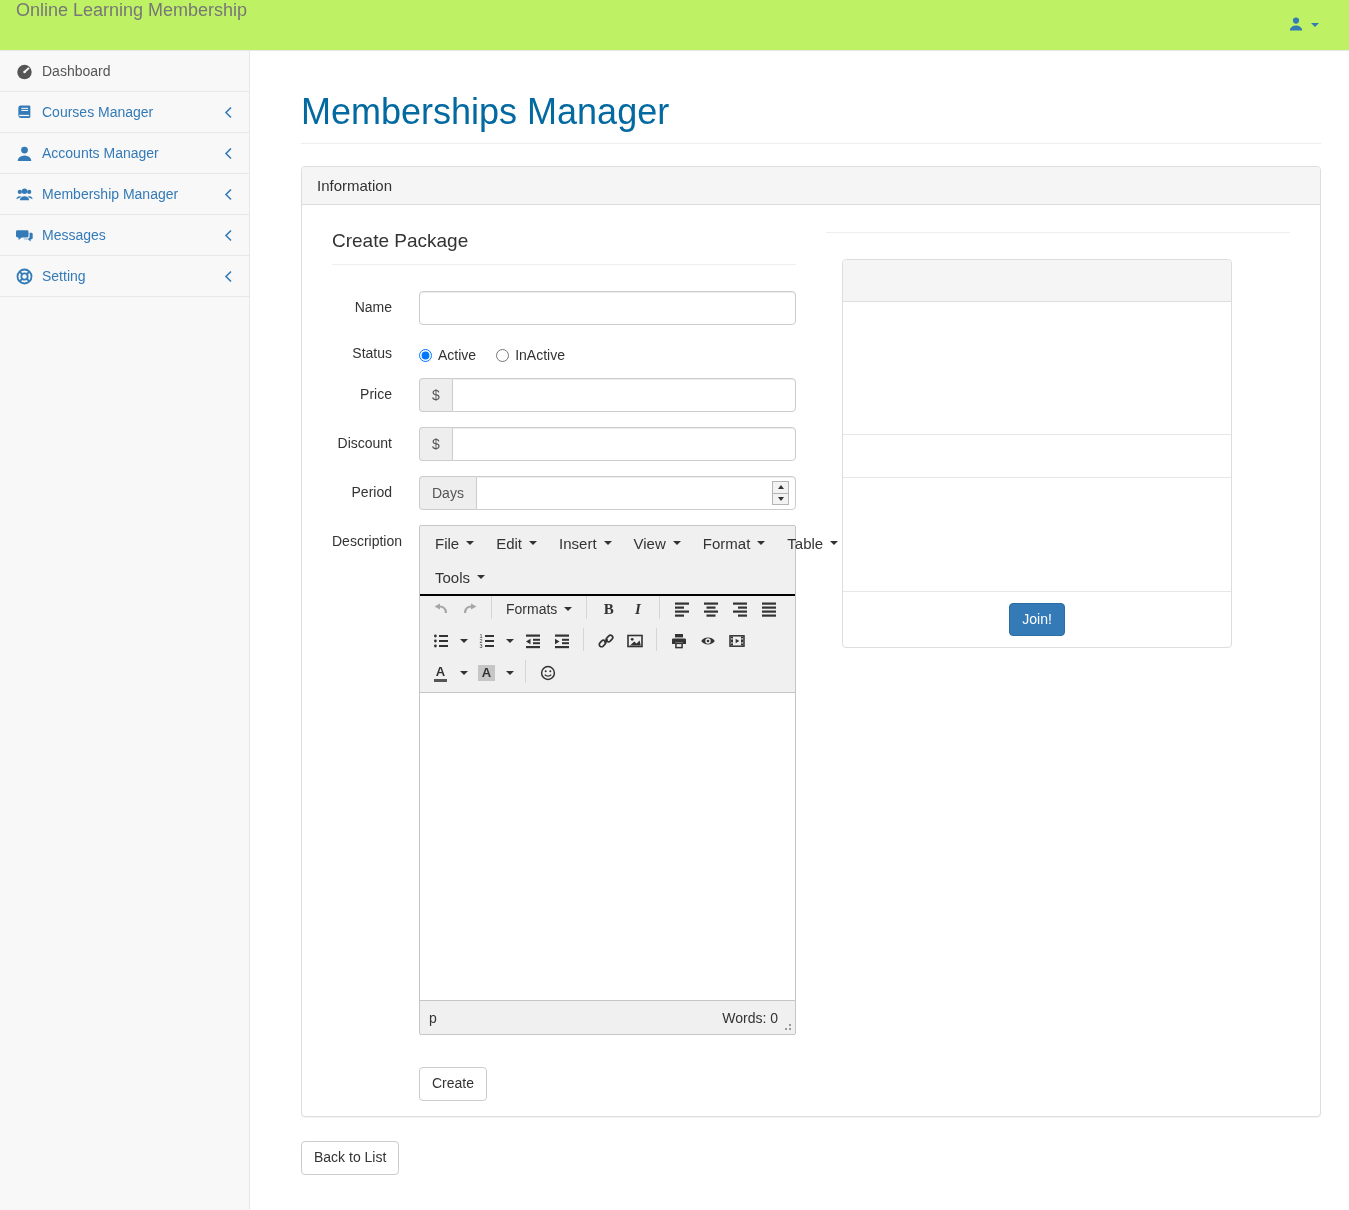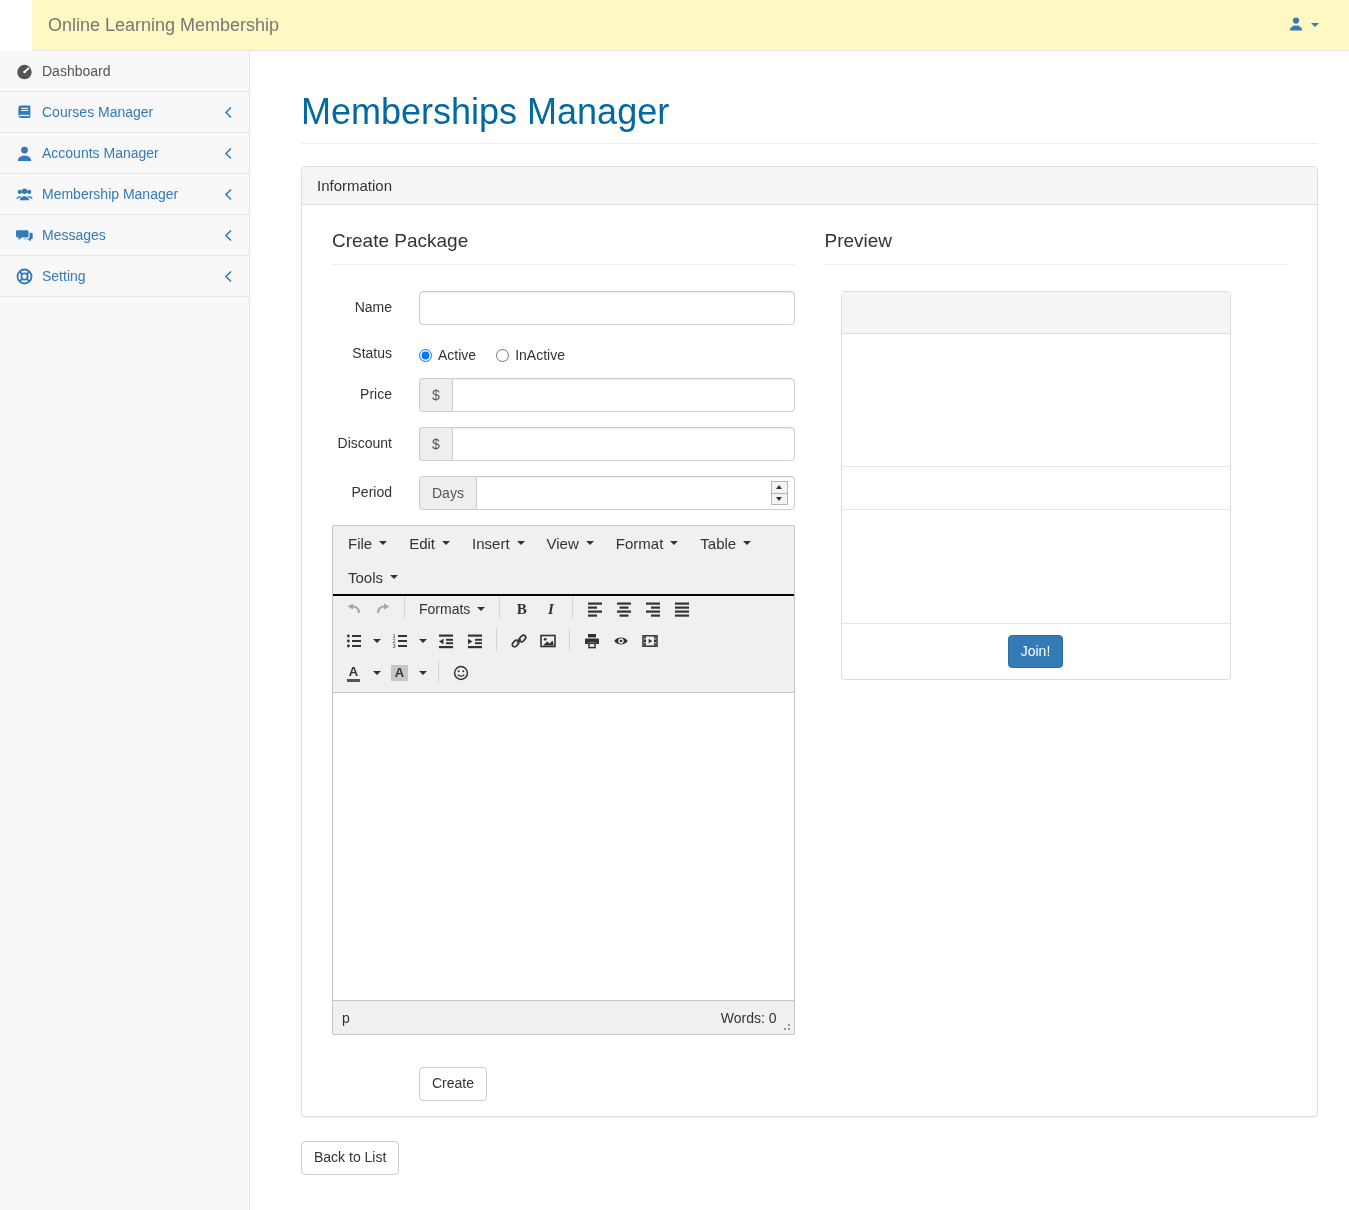--- a/index.html
+++ b/index.html
@@ -3,22 +3,22 @@
 <meta charset="utf-8">
 <style>
   * { box-sizing: border-box; }
   html,body { margin:0; padding:0; }
   body {
     width:1349px; min-height:1210px;
     font-family:"Liberation Sans", sans-serif;
     background:#fff; color:#333; font-size:14px;
   }
   
-  .navbar { height:51px; background:#fef9c3; border-bottom:1px solid #e7e7e7;
-    display:flex; align-items:center; justify-content:space-between; padding:0 16px;margin-left:32px; }
+  .navbar { height:51px; background:#bef264; border-bottom:1px solid #e7e7e7;
+    display:flex; justify-content:space-between; padding:0 16px; }
   .brand { font-size:18px; color:#777; text-decoration:none; cursor:pointer; }
   .user-menu { display:flex; align-items:center; gap:7px; padding-right:14px; cursor:pointer; }
   .caret { width:0; height:0; border-top:4px dashed #333; border-left:4px solid transparent; border-right:4px solid transparent; display:inline-block; }
   .caret.blue { border-top-color:#337ab7; }
   
   .layout { display:flex; min-height:1159px;gap:20px; }
   .sidebar { width:250px; background:#f8f8f8; border-right:1px solid #e7e7e7; flex-shrink:0; }
   .side-item { display:flex; align-items:center; height:41px; padding:0 16px;
     border-bottom:1px solid #e7e7e7; color:#337ab7; font-size:14px; cursor:pointer; text-decoration:none; }
   .side-item.active { color:#555; }
@@ -278,20 +278,21 @@
                     <i class="tri-up"></i>
                   </span>
                 <span class="spin-half">
                     <i class="tri-dn"></i>
                   </span>
               </span>
             </div>
           </div>
 
           <div class="form-group">
+            <label class="ctl-label">Description</label>
             <div class="controls">
 
               <div class="mce">
                 <div class="mce-menubar">
                   <div class="menu-row">
                     <span class="menu-item">
                         <span>File</span>
                         <i class="caret"></i>
                       </span>
                     <span class="menu-item">
@@ -502,21 +503,20 @@
                   <span class="resize-grip"></span>
                 </div>
               </div>
             </div>
           </div>
 
           <button class="btn btn-default create-btn">Create</button>
         </div>
 
         <div class="col">
-          <h4 class="col-title">Preview</h4>
           <hr class="col-rule">
           <div class="pcard">
             <div class="pcard-header"></div>
             <div class="pcard-sec1"></div>
             <div class="pcard-sec2"></div>
             <div class="pcard-sec3"></div>
             <div class="pcard-footer">
               <button class="btn btn-primary">Join!</button>
             </div>
           </div>

